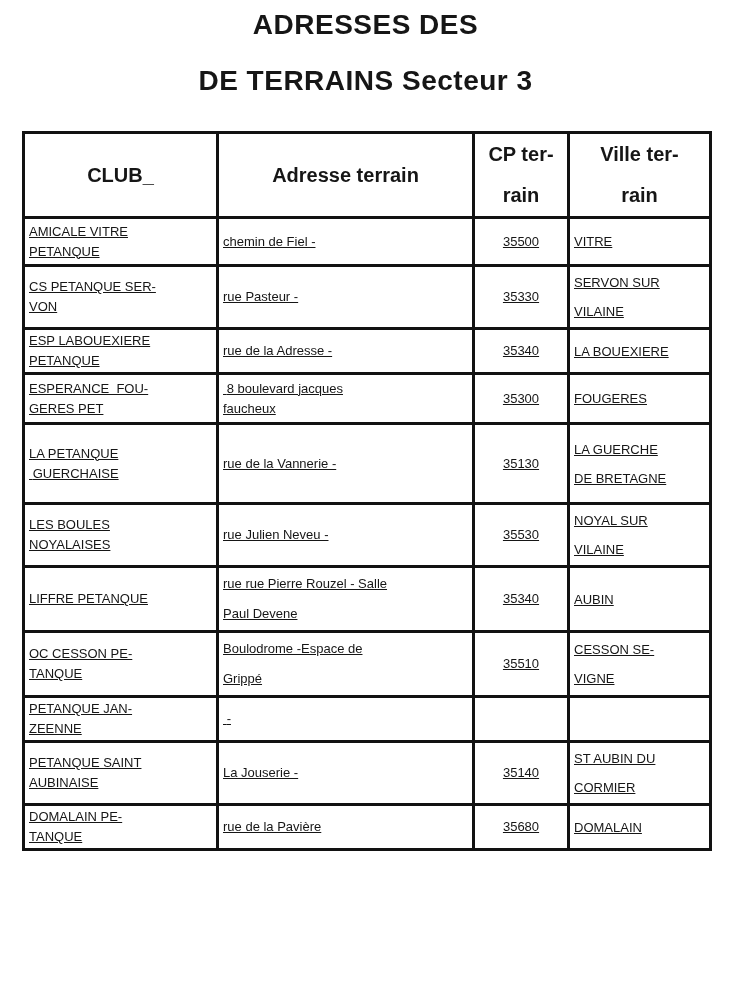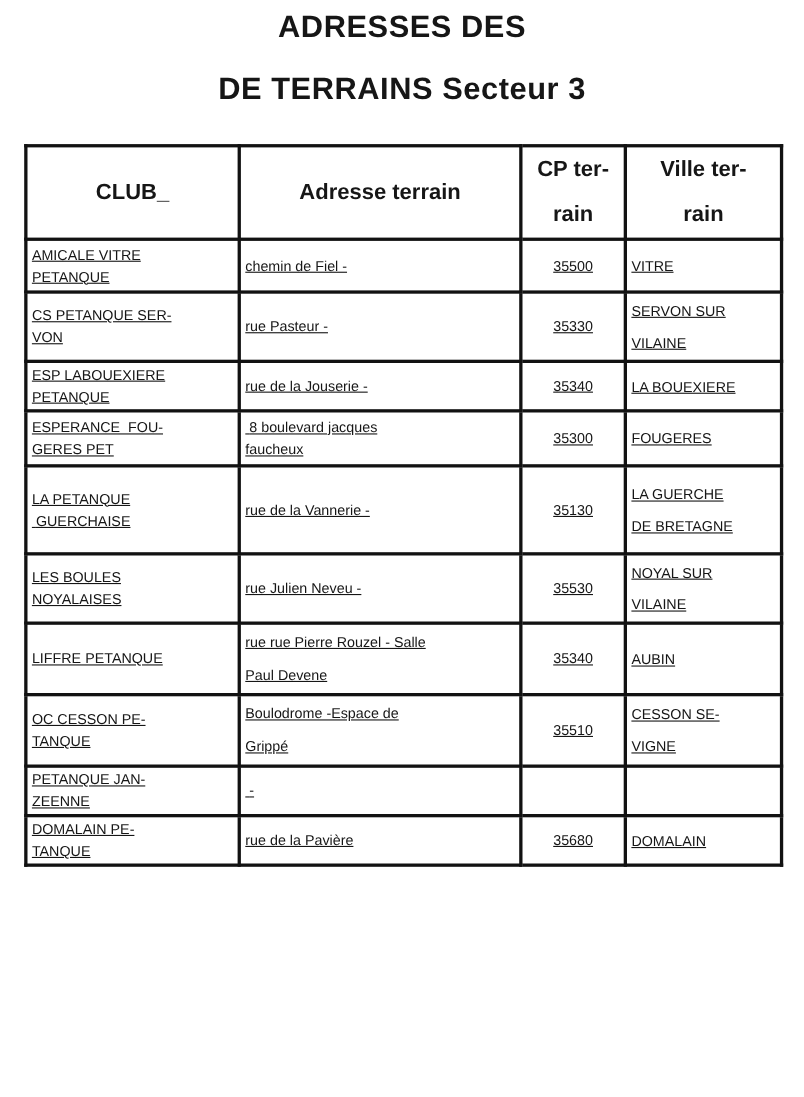--- a/index.html
+++ b/index.html
@@ -137,21 +137,21 @@
       <span class="cell-text">SERVON SUR
 VILAINE</span>
     </td>
   </tr>
         <tr style="height: 45px;">
     <td class="col-club">
       <span class="cell-text">ESP LABOUEXIERE
 PETANQUE</span>
     </td>
     <td class="col-address">
-      <span class="cell-text">rue de la Jouserie -</span>
+      <span class="cell-text">rue de la Adresse -</span>
     </td>
     <td class="col-cp">
       <span class="cell-text">35340</span>
     </td>
     <td class="col-ville">
       <span class="cell-text">LA BOUEXIERE</span>
     </td>
   </tr>
         <tr style="height: 50px;">
     <td class="col-club">
@@ -241,20 +241,36 @@
     <td class="col-address">
       <span class="cell-text"> -</span>
     </td>
     <td class="col-cp">
       <span class="cell-text"></span>
     </td>
     <td class="col-ville">
       <span class="cell-text"></span>
     </td>
   </tr>
+        <tr style="height: 63px;">
+    <td class="col-club">
+      <span class="cell-text">PETANQUE SAINT
+AUBINAISE</span>
+    </td>
+    <td class="col-address">
+      <span class="cell-text">La Jouserie -</span>
+    </td>
+    <td class="col-cp">
+      <span class="cell-text">35140</span>
+    </td>
+    <td class="col-ville">
+      <span class="cell-text">ST AUBIN DU
+CORMIER</span>
+    </td>
+  </tr>
         <tr style="height: 39px;">
     <td class="col-club">
       <span class="cell-text">DOMALAIN PE-
 TANQUE</span>
     </td>
     <td class="col-address">
       <span class="cell-text">rue de la Pavière</span>
     </td>
     <td class="col-cp">
       <span class="cell-text">35680</span>

